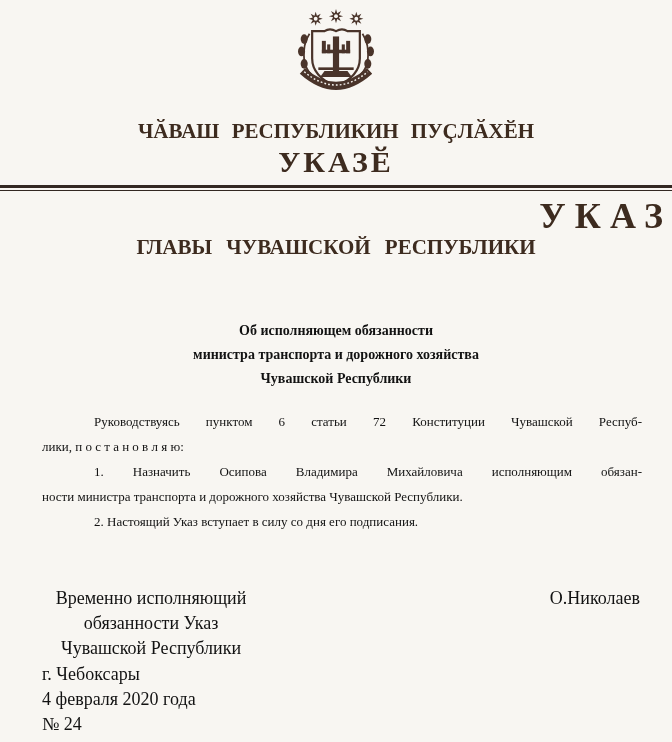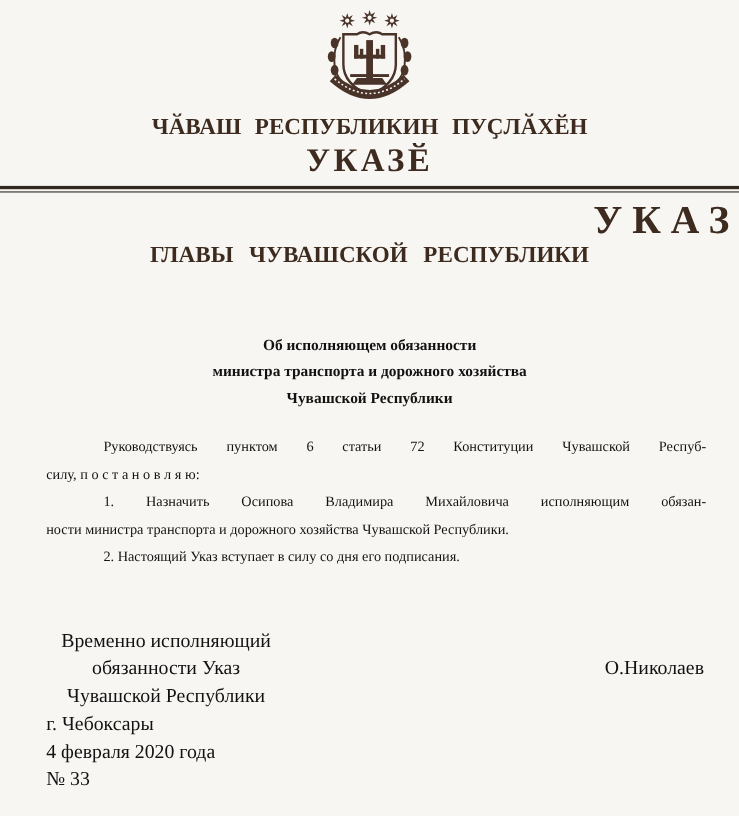--- a/index.html
+++ b/index.html
@@ -8,34 +8,34 @@
     background:#f8f6f2;
     font-family:"Liberation Serif","DejaVu Serif",serif;
     color:#121212;
     position:relative;
     overflow:hidden;
   }
   
   .emblem-wrap{display:flex;justify-content:center;padding-top:7px;}
   .emblem-wrap svg{display:block;}
   .hdr{color:#3d2b1f;text-align:center;font-weight:bold;}
-  .hdr-chuvash{font-size:21px;letter-spacing:0px;word-spacing:7px;line-height:25px;}
+  .hdr-chuvash{font-size:21px;margin-top:16px;letter-spacing:0px;word-spacing:7px;line-height:25px;}
   .hdr-ukaze{font-size:30px;margin-top:1px;letter-spacing:3px;line-height:33px;}
   .rule{height:2px;border-top:3px solid #332822;border-bottom:1px solid #332822;margin-top:7px;}
   .hdr-ukaz{font-size:36px;margin-top:10px;letter-spacing:9px;line-height:31px;text-align:right;}
   .hdr-glavy{font-size:21px;margin-top:3px;word-spacing:9px;line-height:24px;}
   
   .doc-title{margin-top:60px;text-align:center;font-weight:bold;font-size:14px;line-height:24px;}
   
   .body-text{margin:18px 30px 0 42px;font-size:13px;line-height:25px;}
   .body-text .line{white-space:nowrap;}
   .body-text .indent{text-indent:52px;}
   .body-text .justify{white-space:normal;text-align:justify;text-align-last:justify;}
   
-  .sig-row{margin:52px 32px 0 42px;display:flex;justify-content:space-between;align-items:center;}
+  .sig-row{margin:52px 32px 0 42px;display:flex;justify-content:space-between;align-items:flex-start;}
   .sig-left{width:218px;text-align:center;font-size:18px;line-height:25px;}
   .sig-name{font-size:18px;line-height:25px;}
   
   .footer{margin:1px 0 0 42px;font-size:18px;line-height:25px;}
 </style>
 </head>
 <body>
 
 <div class="page">
 
@@ -94,34 +94,34 @@
   <div class="hdr hdr-glavy">ГЛАВЫ ЧУВАШСКОЙ РЕСПУБЛИКИ</div>
 
   <div class="doc-title">
     <div>Об исполняющем обязанности</div>
     <div>министра транспорта и дорожного хозяйства</div>
     <div>Чувашской Республики</div>
   </div>
 
   <div class="body-text">
     <div class="line indent justify">Руководствуясь пунктом 6 статьи 72 Конституции Чувашской Респуб-</div>
-    <div class="line">силу, п о с т а н о в л я ю:</div>
+    <div class="line">лики, п о с т а н о в л я ю:</div>
     <div class="line indent justify">1. Назначить Осипова Владимира Михайловича исполняющим обязан-</div>
     <div class="line">ности министра транспорта и дорожного хозяйства Чувашской Республики.</div>
     <div class="line indent">2. Настоящий Указ вступает в силу со дня его подписания.</div>
   </div>
 
   <div class="sig-row">
     <div class="sig-left">
       <div>Временно исполняющий</div>
       <div>обязанности Указ</div>
       <div>Чувашской Республики</div>
     </div>
     <div class="sig-name">О.Николаев</div>
   </div>
 
   <div class="footer">
     <div>г. Чебоксары</div>
     <div>4 февраля 2020 года</div>
-    <div>№ 33</div>
+    <div>№ 24</div>
   </div>
 
 </div>
 
 </body></html>

